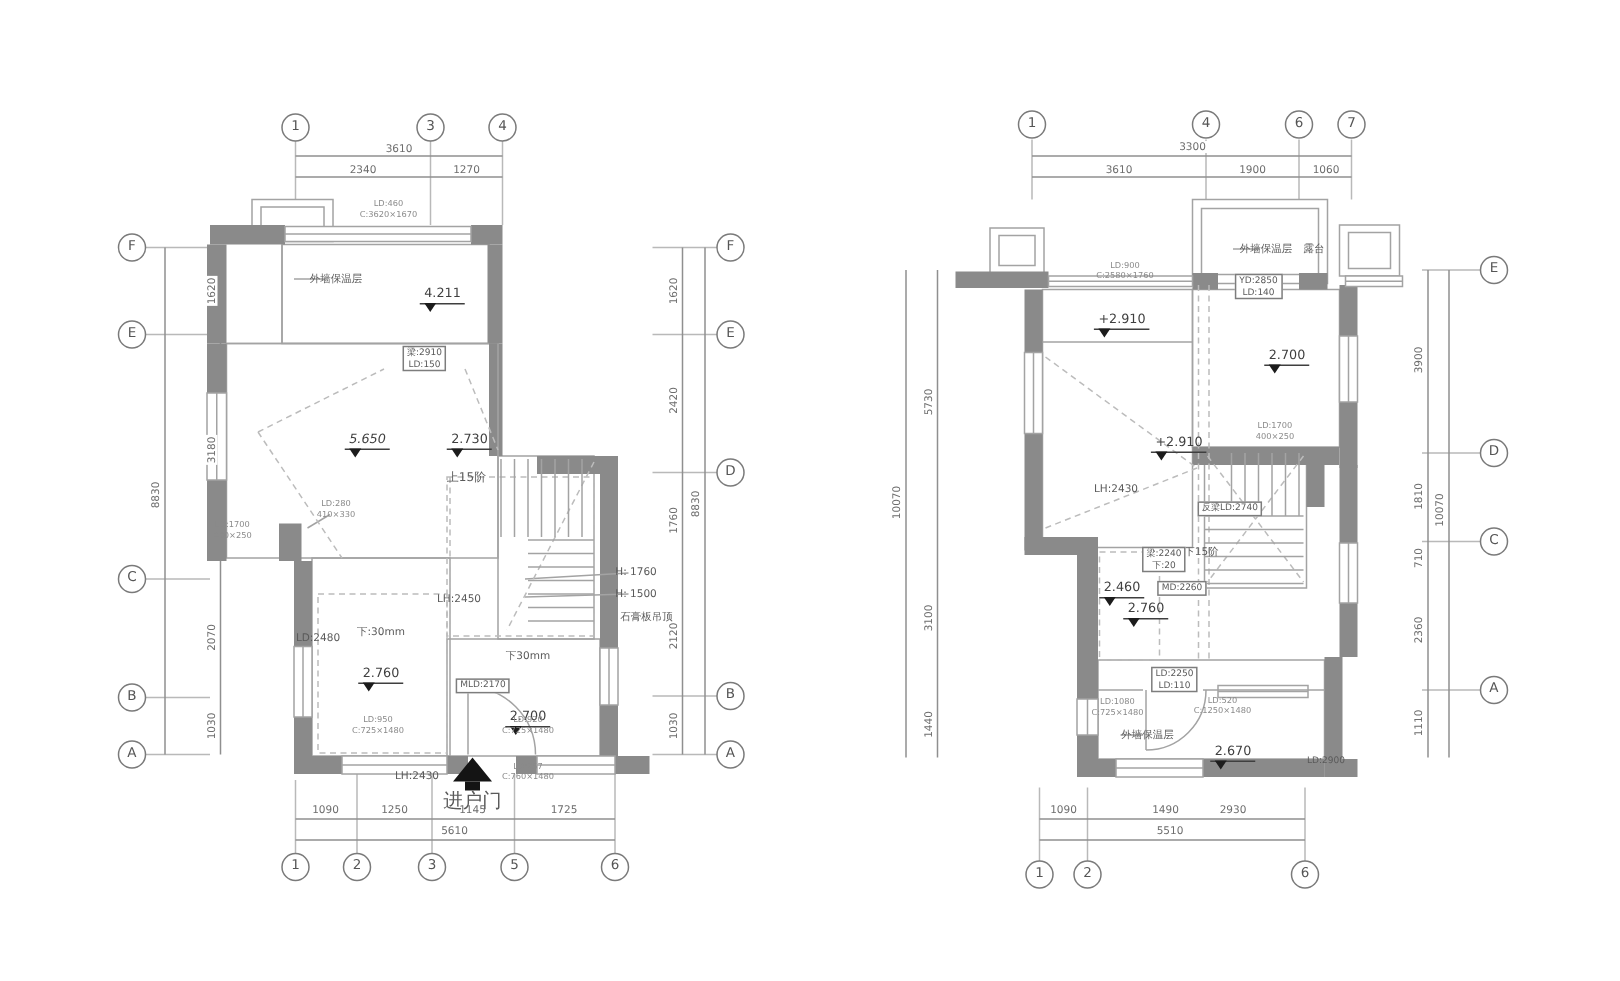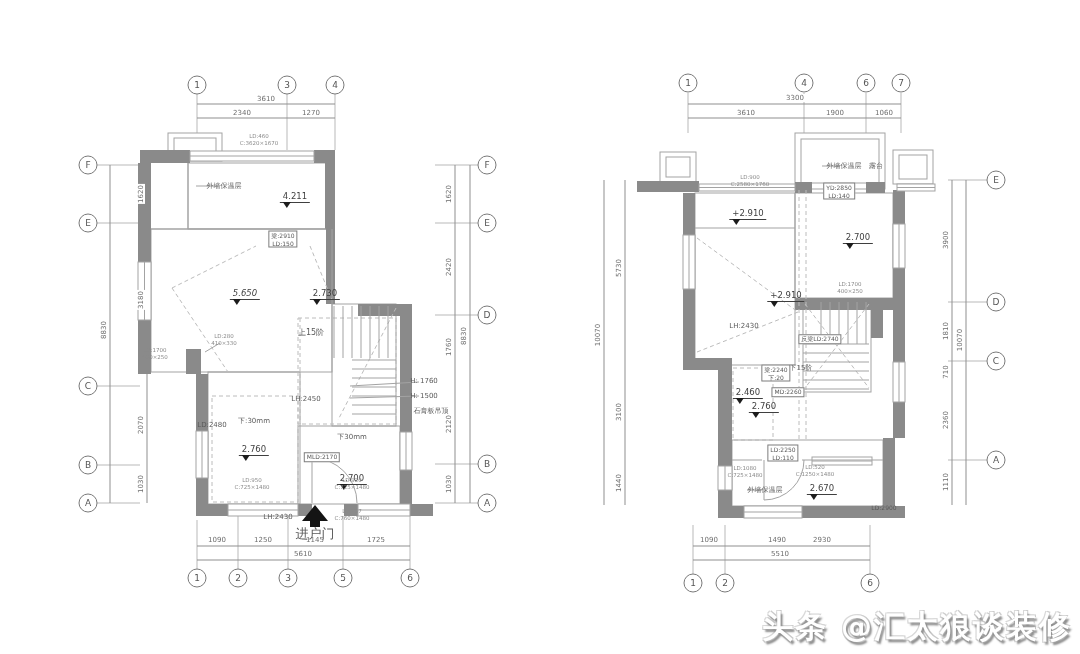--- a/index.html
+++ b/index.html
@@ -281,31 +281,31 @@
       <div class="dim rot" style="left: 619px; top: 483px;">1440</div>
       <div class="dim rot" style="left: 598px; top: 335px;">10070</div>
       <div class="dim rot" style="left: 946px; top: 240px;">3900</div>
       <div class="dim rot" style="left: 946px; top: 331px;">1810</div>
       <div class="dim rot" style="left: 946px; top: 372px;">710</div>
       <div class="dim rot" style="left: 946px; top: 420px;">2360</div>
       <div class="dim rot" style="left: 946px; top: 482px;">1110</div>
       <div class="dim rot" style="left: 960px; top: 340px;">10070</div>
       <div class="elev" style="left: 295px; top: 191px;">4.211</div>
       <div class="elev" style="left: 245px; top: 288px; font-style: italic;">5.650</div>
-      <div class="elev" style="left: 313px; top: 288px; margin-left: 12px;">2.730</div>
+      <div class="elev" style="left: 313px; top: 288px;">2.730</div>
       <div class="elev" style="left: 254px; top: 444px;">2.760</div>
       <div class="elev" style="left: 352px; top: 473px;">2.700</div>
       <div class="elev" style="left: 748px; top: 208px;">+2.910</div>
       <div class="elev" style="left: 858px; top: 232px;">2.700</div>
       <div class="elev" style="left: 786px; top: 290px;">+2.910</div>
       <div class="elev" style="left: 748px; top: 387px;">2.460</div>
       <div class="elev" style="left: 764px; top: 401px;">2.760</div>
-      <div class="elev" style="left: 822px; top: 483px;">2.670</div>
+      <div class="elev" style="left: 822px; top: 496px;">2.670</div>
       <div class="lab" style="left: 224px; top: 186px; font-size: 7px;">外墙保温层</div>
-      <div class="lab" style="left: 311px; top: 332px; font-size: 8px;">上15阶</div>
+      <div class="lab" style="left: 311px; top: 318px; font-size: 8px;">上15阶</div>
       <div class="lab" style="left: 212px; top: 425px; font-size: 7px;">LD:2480</div>
       <div class="lab" style="left: 254px; top: 421px; font-size: 7px;">下:30mm</div>
       <div class="lab" style="left: 306px; top: 399px; font-size: 7px;">LH:2450</div>
       <div class="lab" style="left: 424px; top: 381px; font-size: 7px;">H: 1760</div>
       <div class="lab" style="left: 424px; top: 396px; font-size: 7px;">H: 1500</div>
       <div class="lab" style="left: 431px; top: 411px; font-size: 7px;">石膏板吊顶</div>
       <div class="lab" style="left: 352px; top: 437px; font-size: 7px;">下30mm</div>
       <div class="lab" style="left: 278px; top: 517px; font-size: 7px;">LH:2430</div>
       <div class="lab" style="left: 315px; top: 534px; font-size: 13px;">进户门</div>
       <div class="lab" style="left: 844px; top: 166px; font-size: 7px;">外墙保温层</div>
@@ -373,14 +373,13 @@
       </div>
       <div class="tiny" style="left: 745px; top: 472px;">
         <div>LD:1080</div>
         <div>C:725×1480</div>
       </div>
       <div class="tiny" style="left: 815px; top: 471px;">
         <div>LD:520</div>
         <div>C:1250×1480</div>
       </div>
     </div>
-  <div id="watermark">头条 @汇太狼谈装修</div>
 </div>
 
 </body></html>

